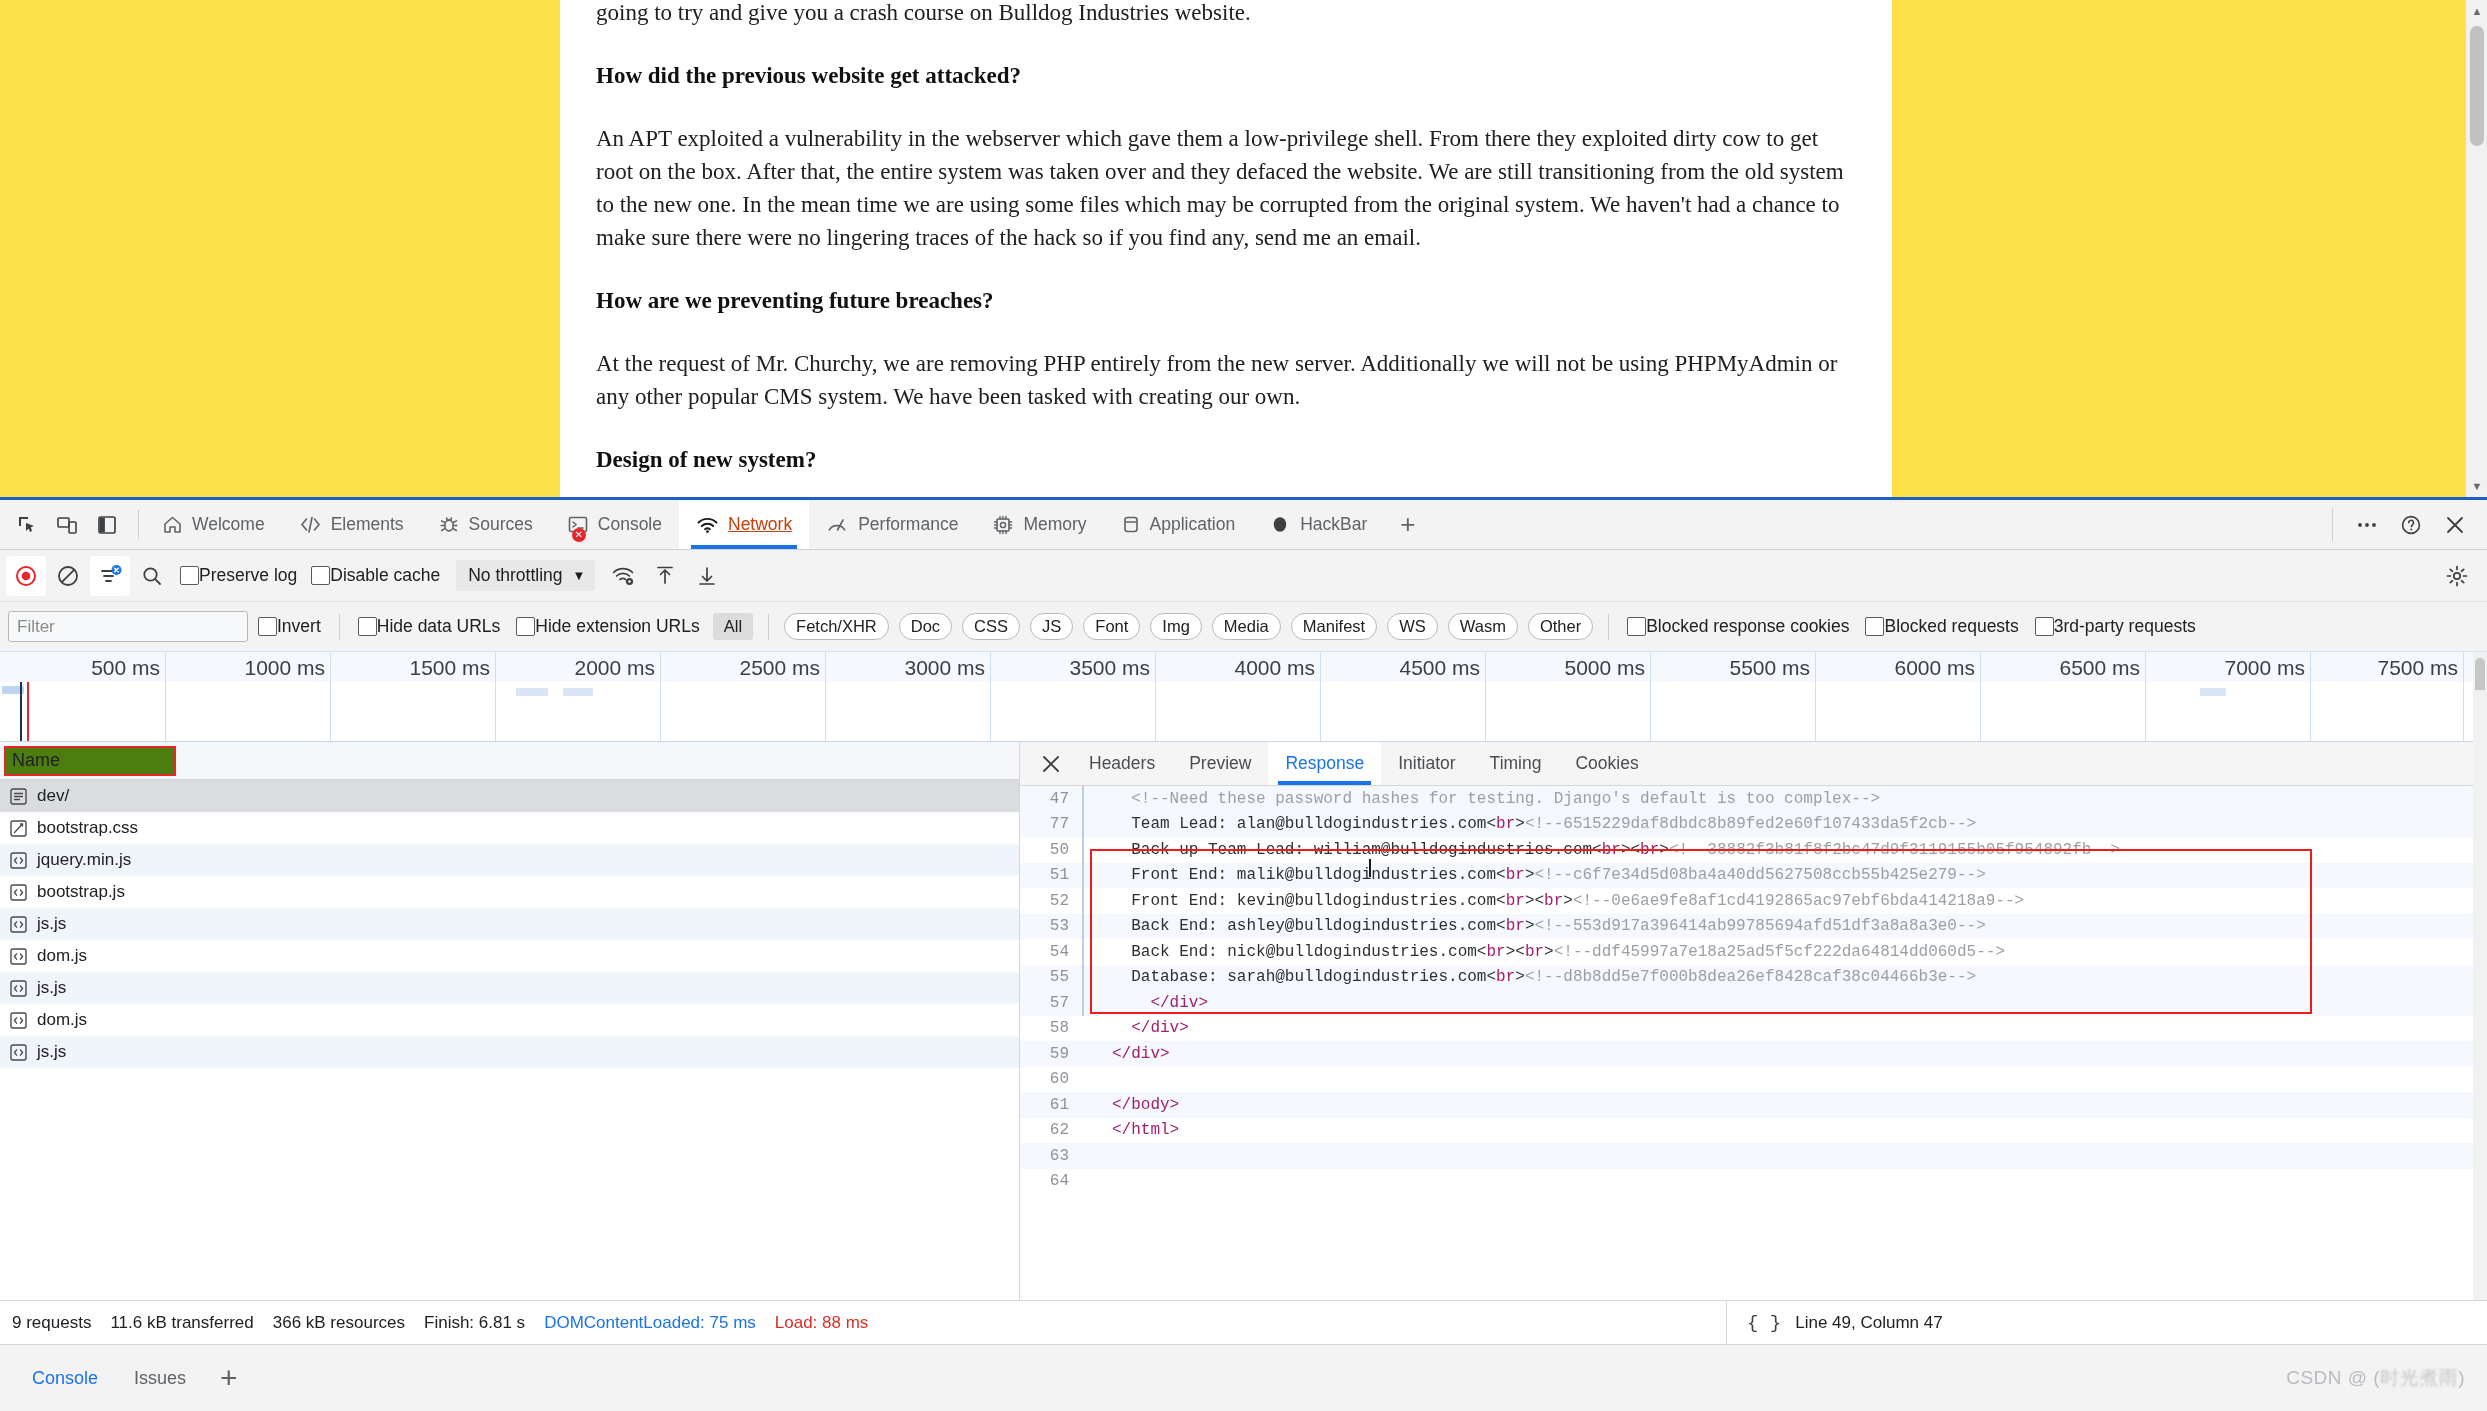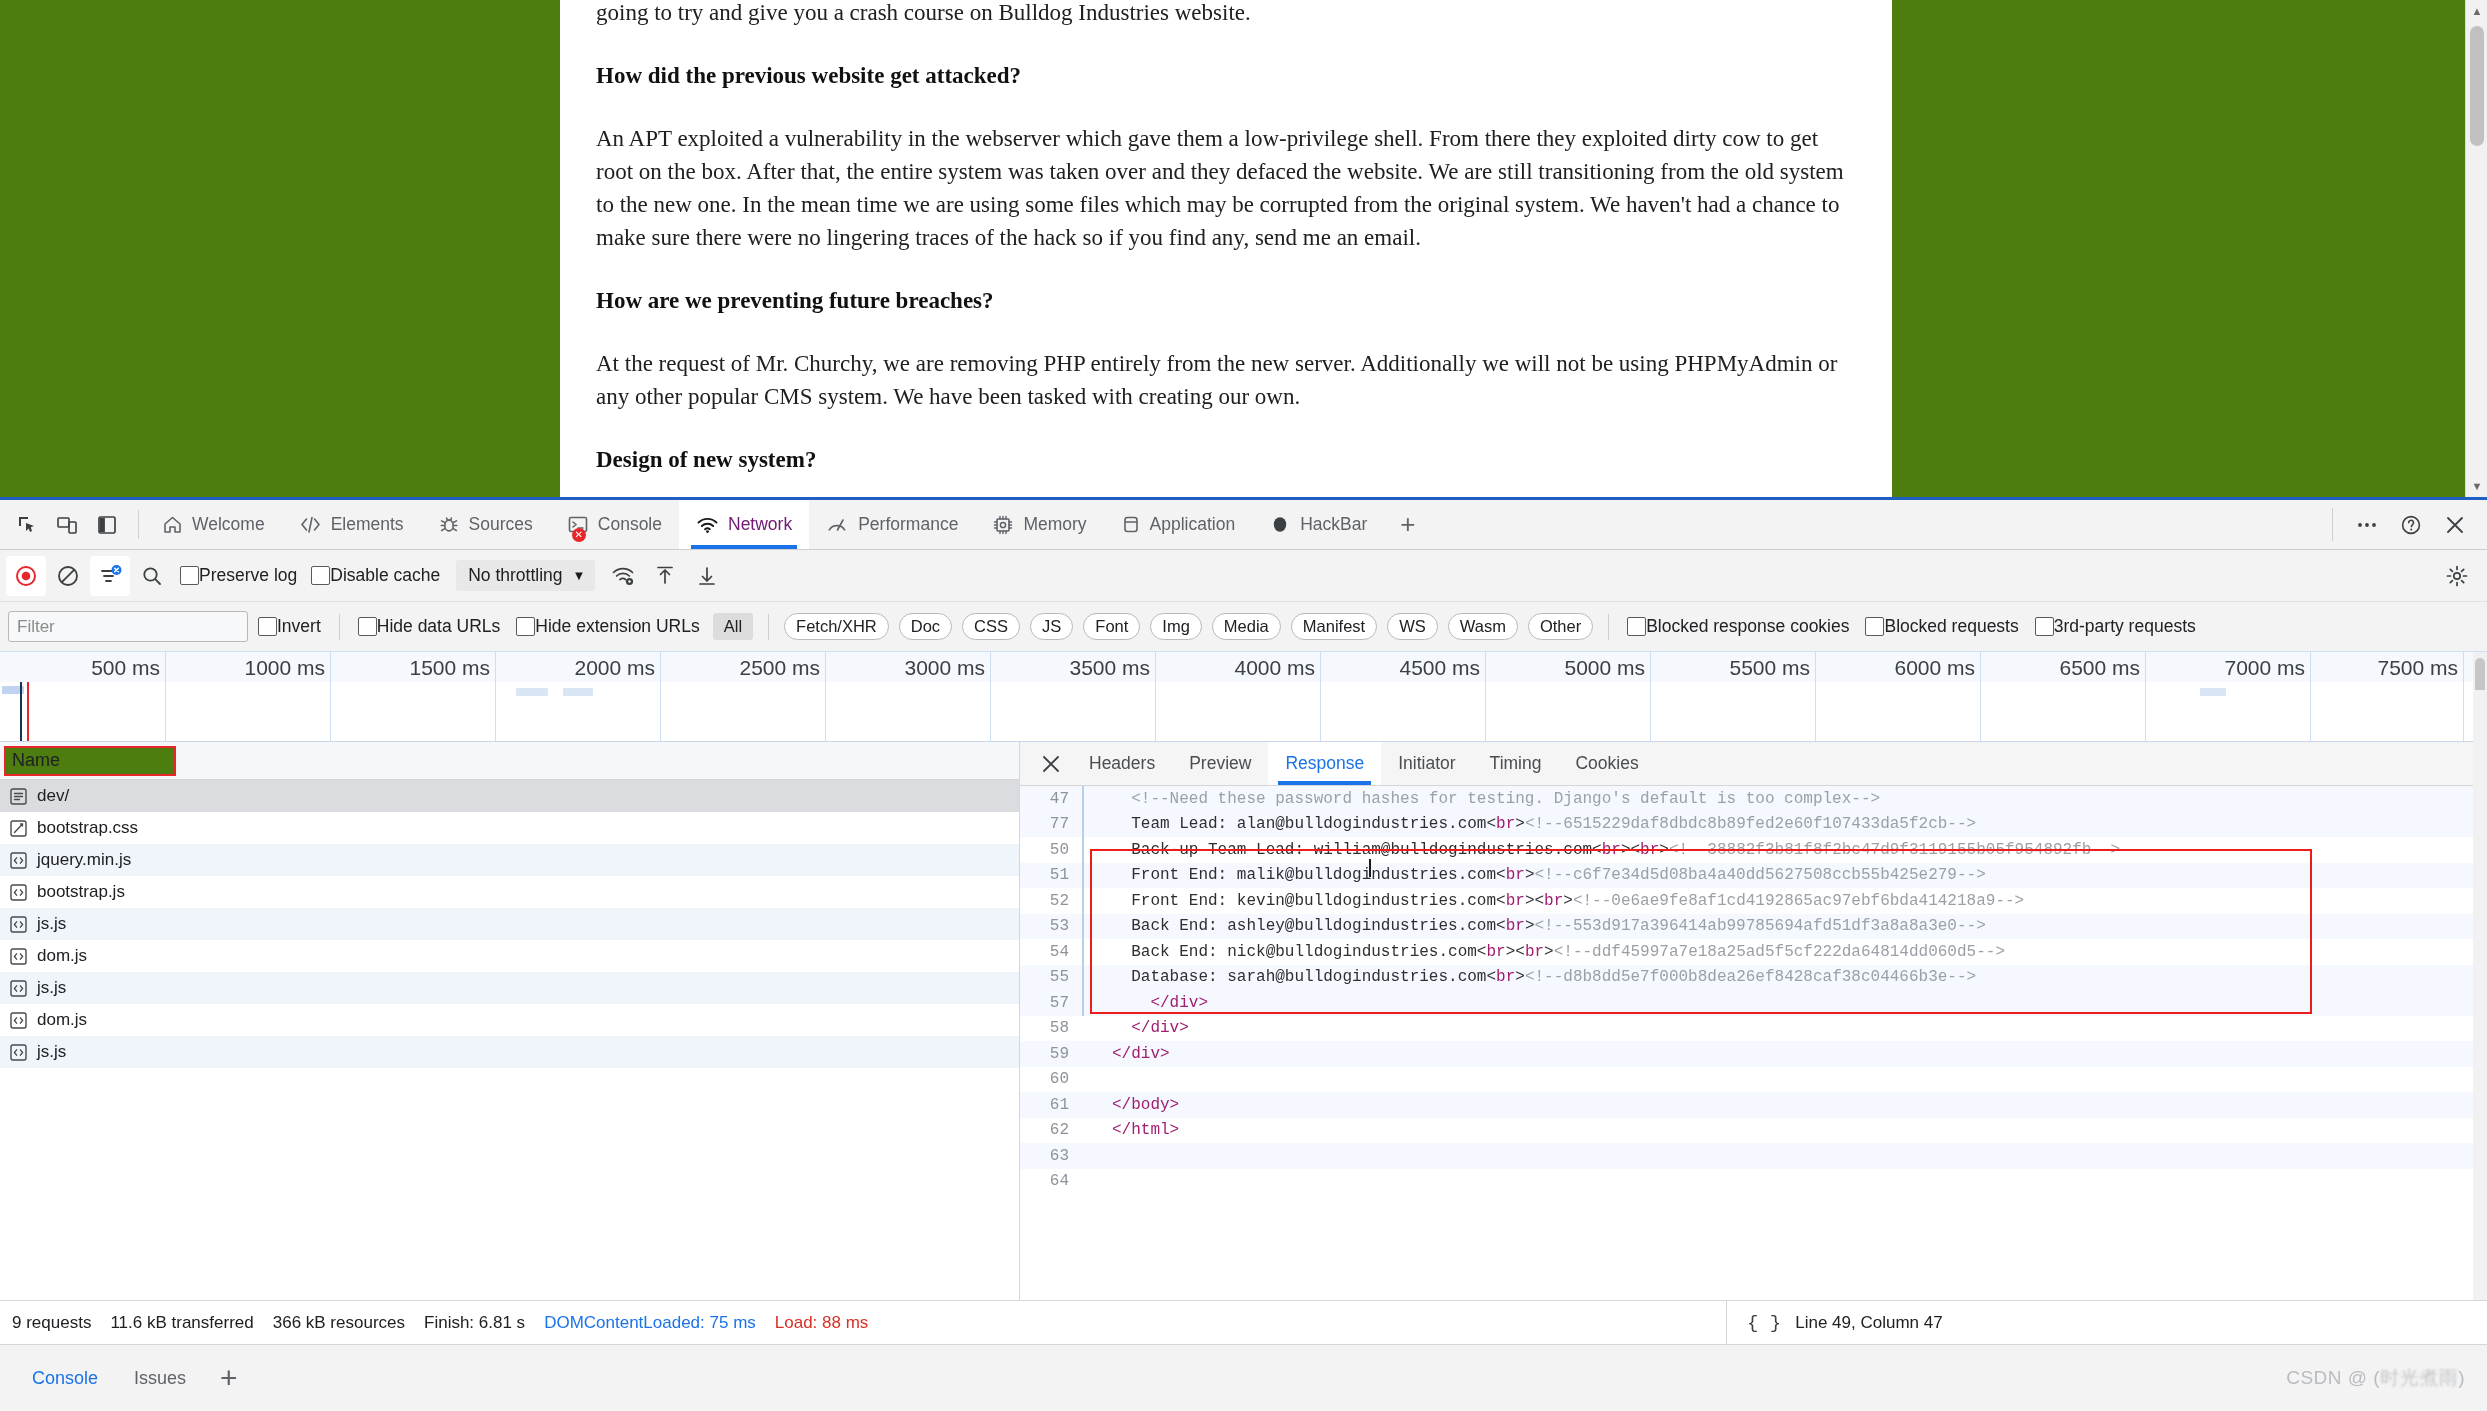--- a/index.html
+++ b/index.html
@@ -8,21 +8,21 @@
     width:2487px; height:1411px;
     font-family:"Liberation Sans", sans-serif;
     background:#ffffff;
     overflow:hidden;
     position:relative;
   }
 
   
   #page-viewport{
     position:absolute; left:0; top:0; width:2487px; height:497px;
-    background:#4d7c0f; overflow:hidden;
+    background:#fde047; overflow:hidden;
   }
   #page-doc{
     position:absolute; left:560px; top:0; width:1332px; height:497px;
     background:#ffffff;
   }
   #page-inner{
     padding:0 36px;
     font-family:"Liberation Serif", serif;
     color:#1a1a1a;
   }
@@ -73,21 +73,21 @@
   }
   .dock-btn svg{ display:block; }
   .vsep{ width:1px; background:#d0d0d0; margin:10px 6px; }
   .dt-tabs{ display:flex; align-items:stretch; }
   .dt-tab{
     display:flex; align-items:center; gap:9px; padding:0 17px;
     color:#5f6368; font-size:17.5px; cursor:pointer; position:relative;
     white-space:nowrap;
   }
   .dt-tab .tico{ display:flex; align-items:center; }
-  .dt-tab.active{ background:#ffffff; color:#701a75; }
+  .dt-tab.active{ background:#ffffff; color:#c2410c;text-decoration:underline; }
   .dt-tab.active::after{
     content:""; position:absolute; left:12px; right:12px; bottom:0;
     height:4px; background:#1a73e8;
   }
   .dt-tab.plus{ padding:0 16px; color:#5f6368; font-size:26px; }
   #dt-tabbar .right-btns{
     margin-left:auto; display:flex; align-items:center; gap:4px; padding-right:12px;
     border-left:1px solid #d0d0d0; padding-left:14px; margin-top:8px; margin-bottom:8px;
   }
   .rt-btn{

